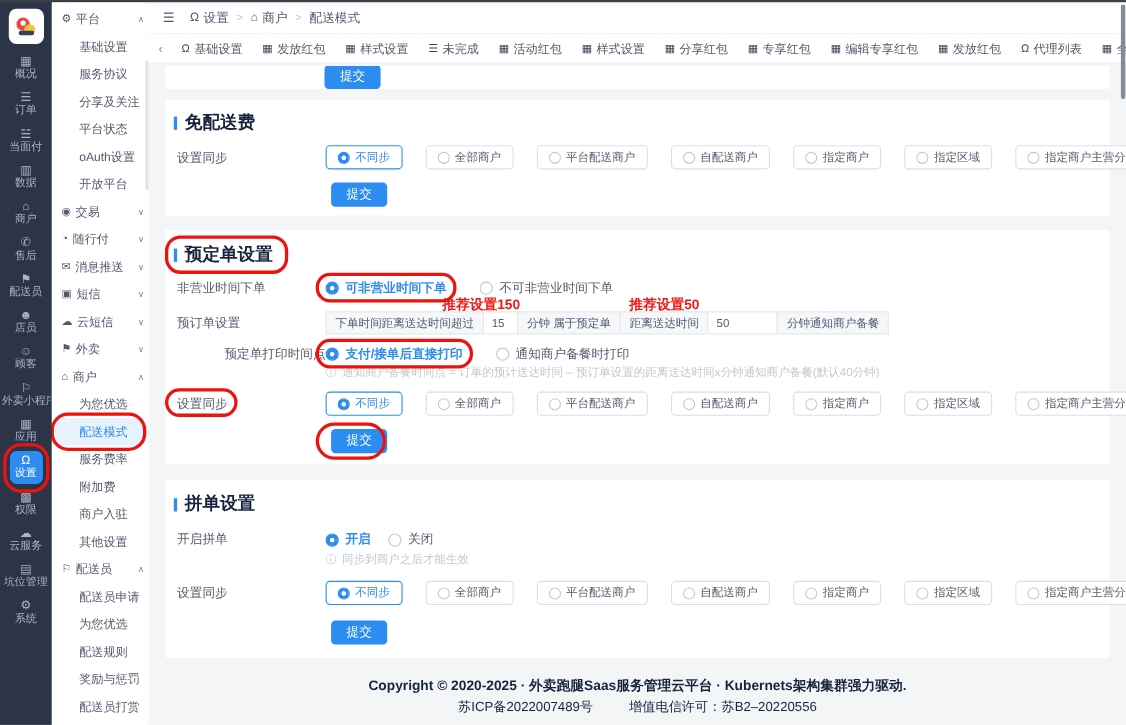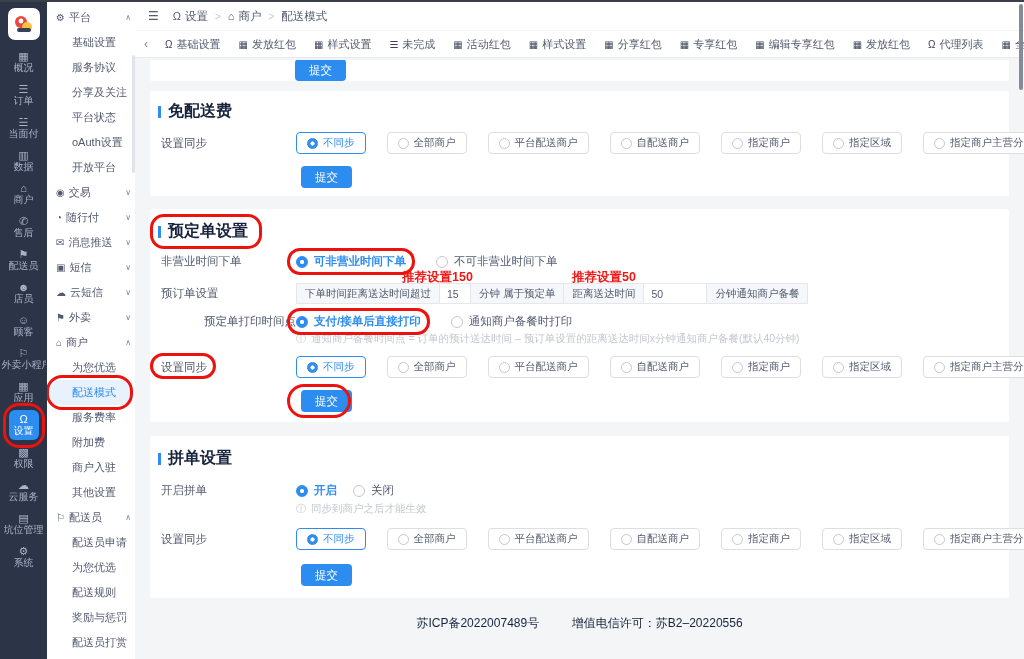--- a/index.html
+++ b/index.html
@@ -576,20 +576,21 @@
                 <span>指定商户主营分类</span>
               </span>
             </div>
         </div>
         <div style="padding-left:145px;">
           <button class="btn">提交</button>
         </div>
       </section>
 
       <footer class="footer">
+        <div class="l1">Copyright © 2020-2025 · 外卖跑腿Saas服务管理云平台 · Kubernets架构集群强力驱动.</div>
         <div class="l2">
           <span>苏ICP备2022007489号</span>
           <span style="display:inline-block; width:26px;"></span>
           <span>增值电信许可：苏B2–20220556</span>
         </div>
 
       </footer>
 
     </div>
 

